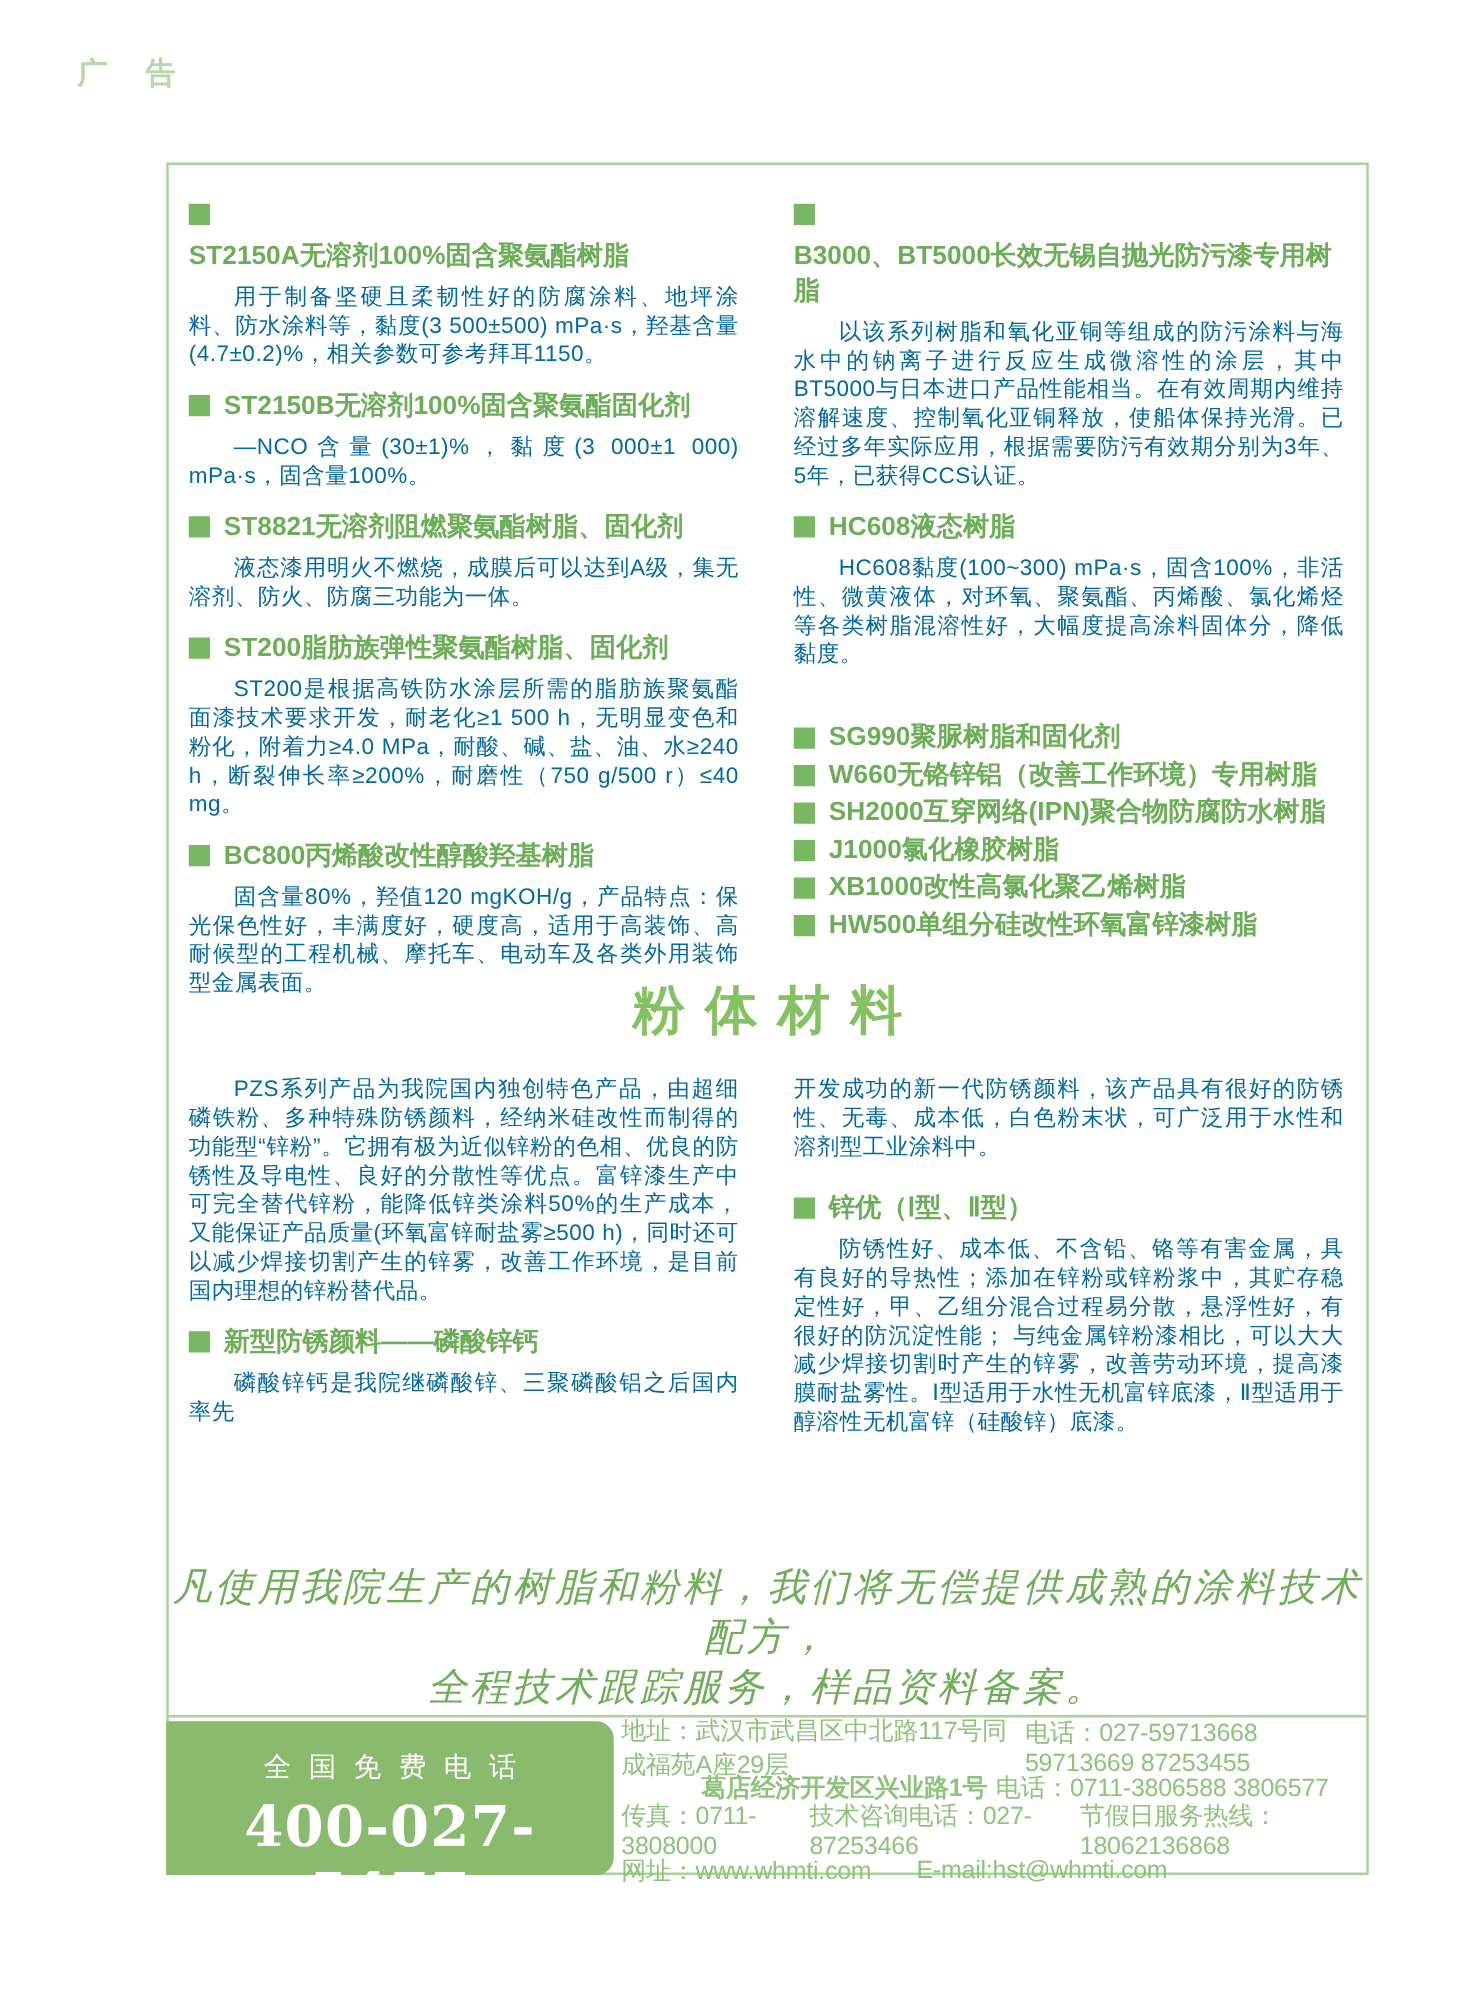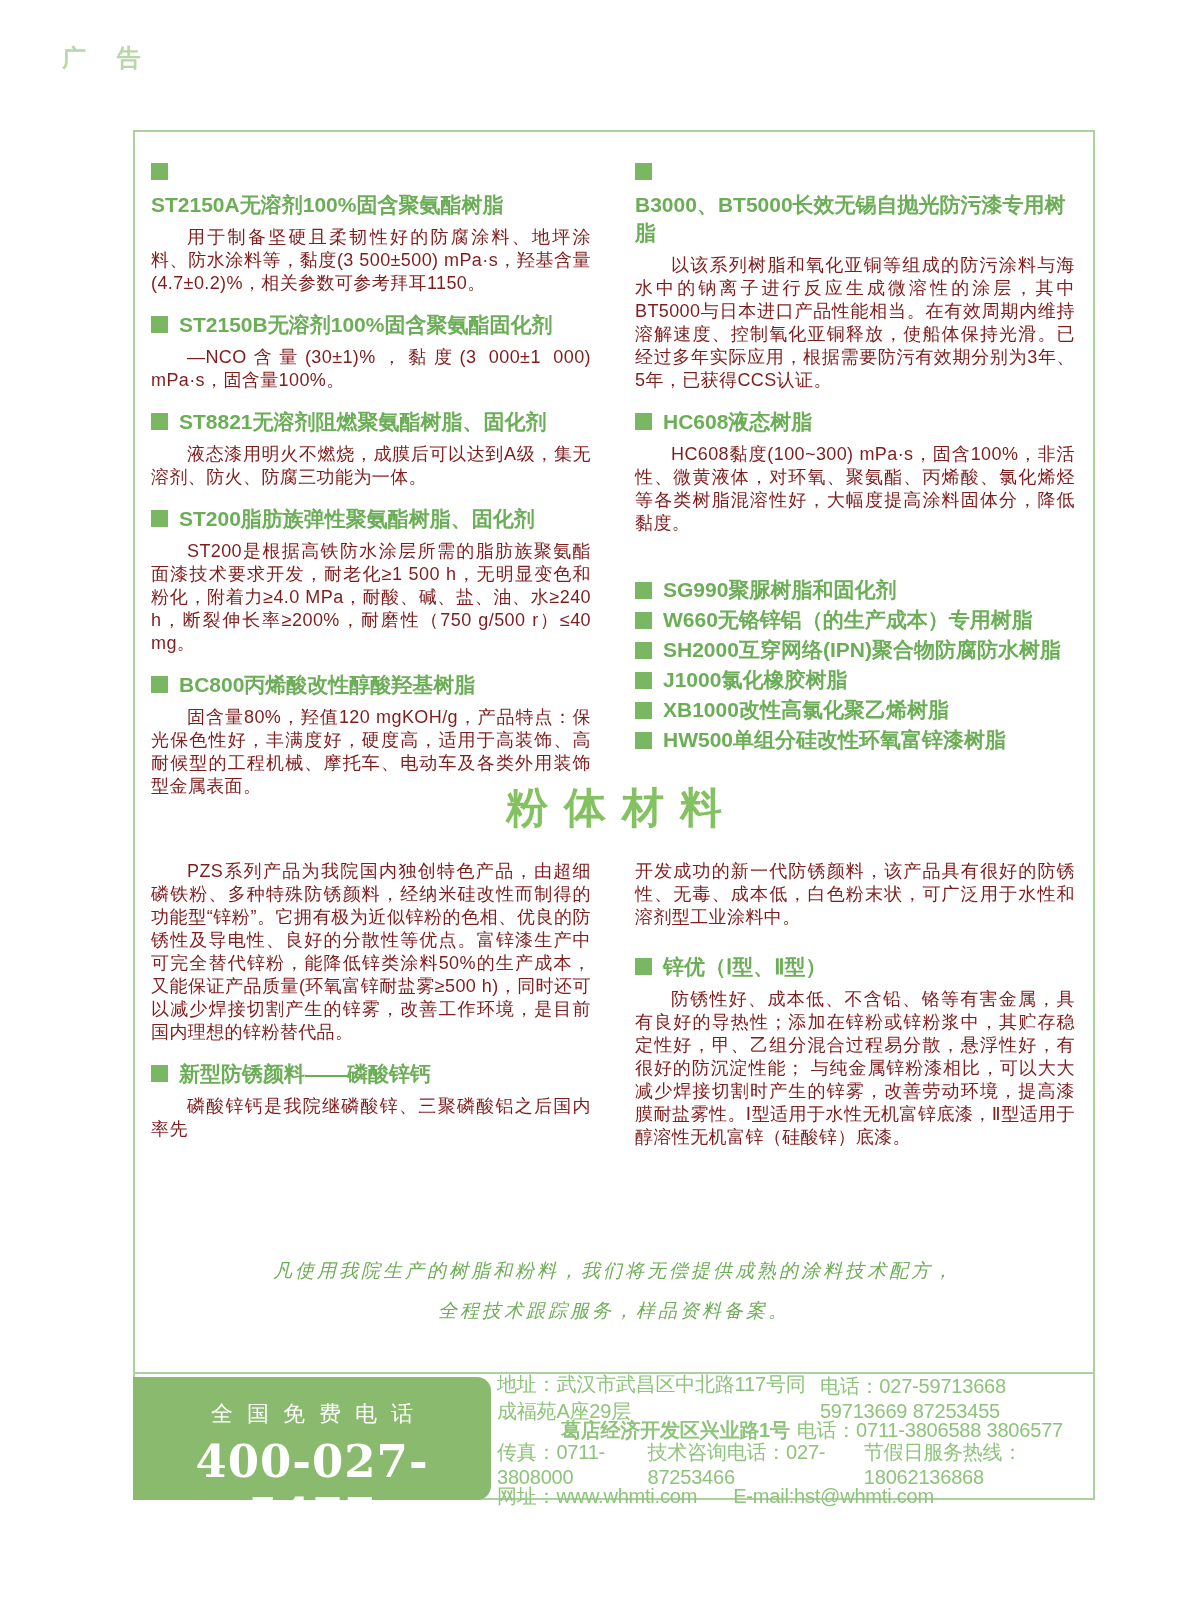--- a/index.html
+++ b/index.html
@@ -31,21 +31,21 @@
     display:flex; align-items:flex-start; gap:11px;
     font-weight:bold; font-size:21px; line-height:28px;
     color:#6cae57; margin:16px 0 7px 0;
   }
   .sec-h .sq {
     width:17px; height:17px; background:#79b763;
     flex:0 0 auto; margin-top:5px;
   }
   .sec-h.first { margin-top:0;flex-direction:column; }
   .sec-b {
-    font-size:18px; line-height:23px; color:#7f1d1d;
+    font-size:18px; line-height:23px; color:#0369a1;
     text-align:justify; text-indent:2em; margin:0 0 12px 0;
     letter-spacing:0.4px;
   }
   .sec-b.no-indent { text-indent:0; }
 
   .plist { margin-top:40px; }
   .plist-row {
     display:flex; align-items:flex-start; gap:11px;
     font-weight:bold; font-size:21px; line-height:30px;
     color:#6cae57; white-space:nowrap;
@@ -59,21 +59,21 @@
     position:absolute; left:0; right:0; top:648px;
     text-align:center;
     font-size:42px; font-weight:bold; color:#84c161;
     letter-spacing:16px; text-indent:16px;
   }
 
   .promo {
     position:absolute; left:0; right:0; top:1118px;
     text-align:center;
     font-family:"DejaVu Serif", serif; font-style:italic;
-    font-size:19px; line-height:40px; color:#6fae58;
+    font-size:31px; line-height:40px; color:#6fae58;
     letter-spacing:3px;
   }
 
   .footer-divider {
     position:absolute; left:0; right:0; top:1240px;
     border-top:2px solid #abd29c;
   }
   .hotline-box {
     position:absolute; left:-2px; top:1245px;
     width:358px; height:123px;
@@ -153,21 +153,21 @@
     </div>
     <p class="sec-b">HC608黏度(100~300) mPa·s，固含100%，非活性、微黄液体，对环氧、聚氨酯、丙烯酸、氯化烯烃等各类树脂混溶性好，大幅度提高涂料固体分，降低黏度。</p>
 
     <div class="plist">
       <div class="plist-row">
         <span class="sq"></span>
         <span>SG990聚脲树脂和固化剂</span>
       </div>
       <div class="plist-row">
         <span class="sq"></span>
-        <span>W660无铬锌铝（的生产成本）专用树脂</span>
+        <span>W660无铬锌铝（改善工作环境）专用树脂</span>
       </div>
       <div class="plist-row">
         <span class="sq"></span>
         <span>SH2000互穿网络(IPN)聚合物防腐防水树脂</span>
       </div>
       <div class="plist-row">
         <span class="sq"></span>
         <span>J1000氯化橡胶树脂</span>
       </div>
       <div class="plist-row">

